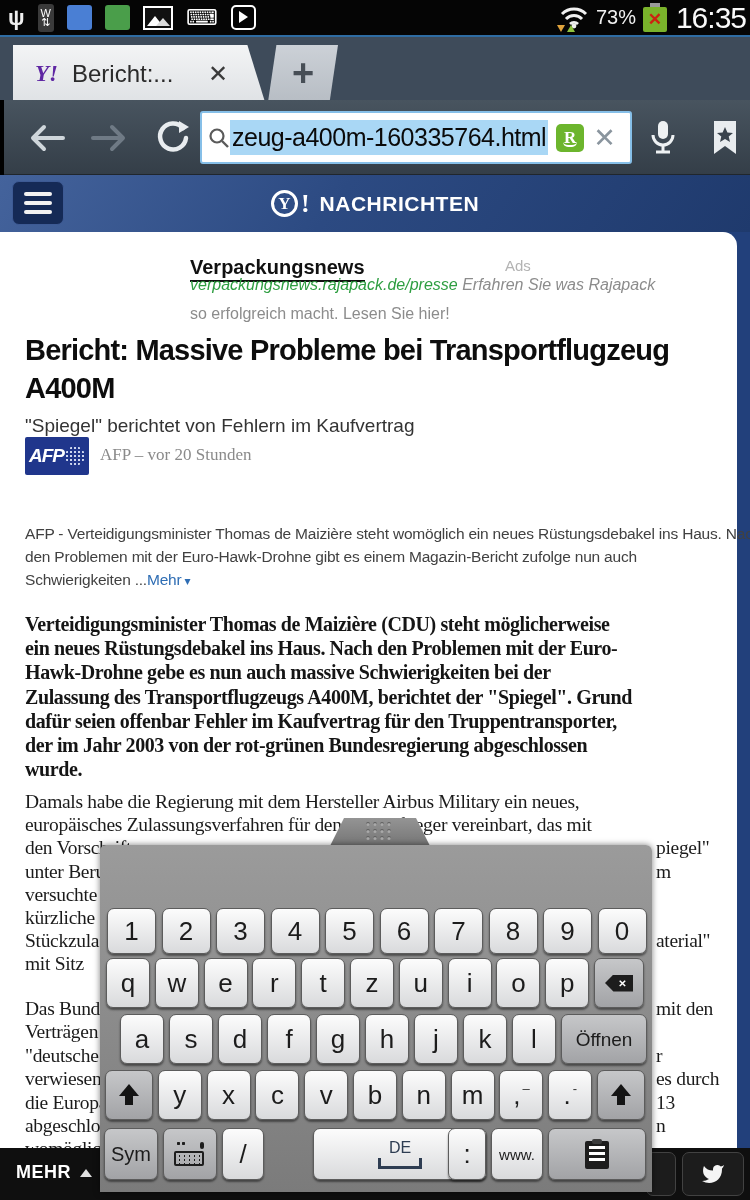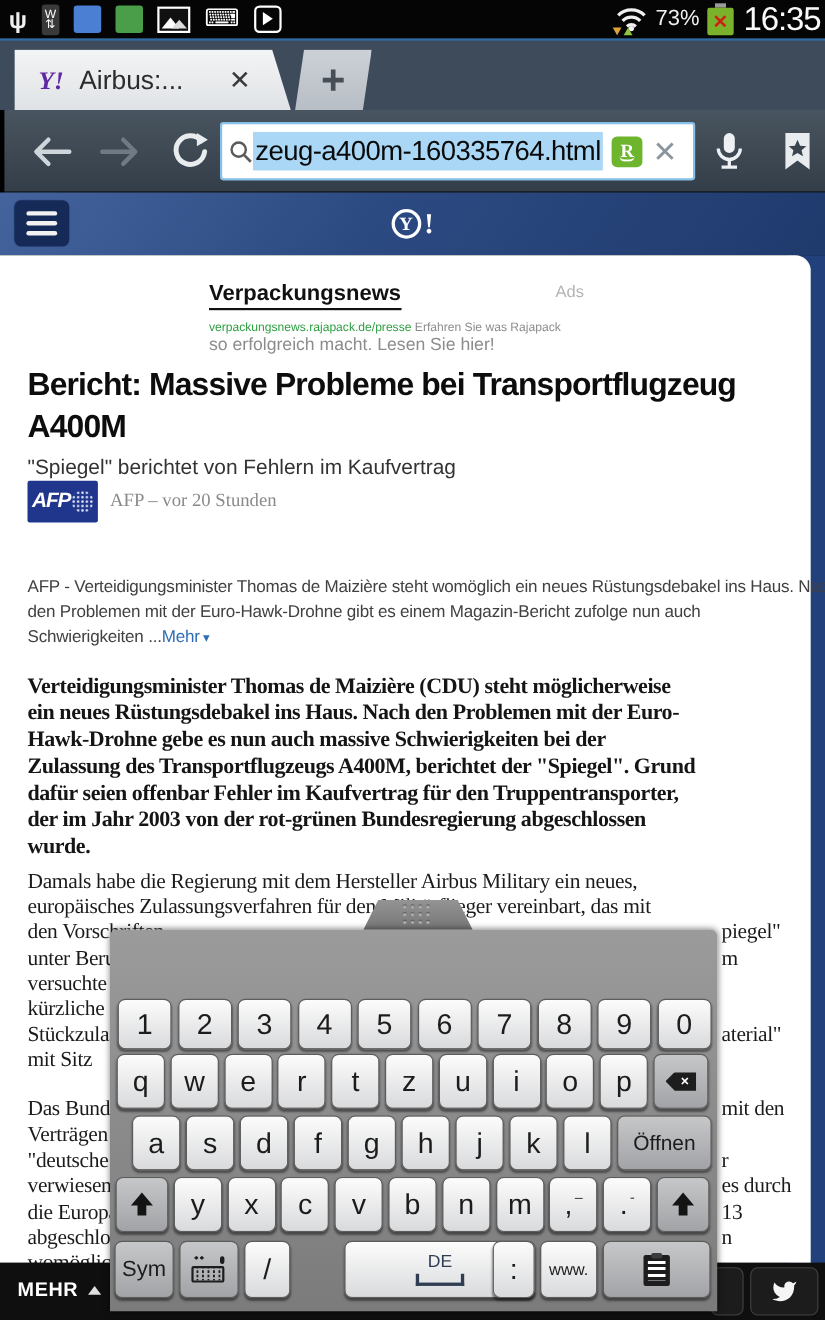--- a/index.html
+++ b/index.html
@@ -68,21 +68,21 @@
   .ybang{font-family:"Liberation Serif",serif;font-weight:bold;font-size:26px;color:#fff;margin-left:-7px;}
   .ybrand{font-size:21px;font-weight:bold;color:#fff;letter-spacing:0.5px;}
 
   
   .bluebg{position:absolute;left:716px;top:232px;width:34px;height:916px;background:#22407b;}
   .card{position:absolute;left:0;top:232px;width:737px;height:916px;background:#fff;border-radius:0 14px 0 0;}
 
   .abs{position:absolute;white-space:nowrap;}
   .ad-title{left:190px;top:256px;font-size:20px;font-weight:bold;color:#111;border-bottom:2px solid #111;padding-bottom:1px;}
   .ad-ads{left:505px;top:257px;font-size:15px;color:#b3b3b3;}
-  .ad-line2{left:190px;top:292px;font-size:11px;color:#8c8c8c;}
+  .ad-line2{left:190px;top:276px;font-size:16px;color:#8c8c8c;font-style:italic;}
   .ad-link{color:#2e9e41;}
   .ad-line3{left:190px;top:305px;font-size:16px;color:#8c8c8c;}
 
   .h1a{left:25px;top:334px;font-size:29px;font-weight:bold;color:#0d0d0d;letter-spacing:-0.8px;}
   .h1b{left:25px;top:372px;font-size:29px;font-weight:bold;color:#0d0d0d;letter-spacing:-0.8px;}
   .subtitle{left:25px;top:415px;font-size:19px;color:#333;}
   .afplogo{left:25px;top:437px;width:64px;height:38px;background:#20368c;border-radius:2px;display:flex;align-items:center;justify-content:center;gap:1px;position:absolute;}
   .afplogo .t{color:#fff;font-weight:bold;font-style:italic;font-size:19px;letter-spacing:-1px;}
   .afplogo .g{width:20px;height:20px;border-radius:50%;background-image:radial-gradient(circle,#cdd6ef 1px,rgba(0,0,0,0) 1.3px);background-size:4px 4px;}
   .byline{left:100px;top:445px;font-family:"Liberation Serif",serif;font-size:17px;color:#8a8a8a;}
@@ -195,21 +195,21 @@
           <span class="body"></span>
           <span class="bx">✕</span>
         </span>
       <span class="sb-time">16:35</span>
     </div>
   </div>
 
   <div class="tabbar">
     <div class="tab">
       <span class="tab-fav">Y!</span>
-      <span class="tab-title">Airbus:...</span>
+      <span class="tab-title">Bericht:...</span>
       <span class="tab-close">✕</span>
     </div>
     <div class="newtab">+</div>
   </div>
 
   <div class="navbar">
     <span class="nav-ic" style="left:20px;width:46px;">
       <svg width="38" height="30" viewBox="0 0 38 30">
           <path d="M35 15H6M16 4 5 15l11 11" stroke="#cfd6db" stroke-width="4" fill="none" stroke-linecap="round" stroke-linejoin="round"></path>
         </svg>
@@ -250,20 +250,21 @@
         <path d="M4 2h22v33l-11-8-11 8z" fill="#e8ecef"></path>
         <polygon points="15,8 17.4,13.4 23,13.9 18.7,17.6 20,23 15,20 10,23 11.3,17.6 7,13.9 12.6,13.4" fill="#39434d"></polygon>
       </svg>
     </span>
   </div>
 
   <div class="yheader">
     <div class="ylogo">
       <span class="ycirc">Y</span>
       <span class="ybang">!</span>
+      <span class="ybrand">NACHRICHTEN</span>
     </div>
     <div class="hamb">
         <i></i>
         <i></i>
         <i></i>
       </div>
   </div>
 
   <div class="bluebg"></div>
   <div class="card"></div>

